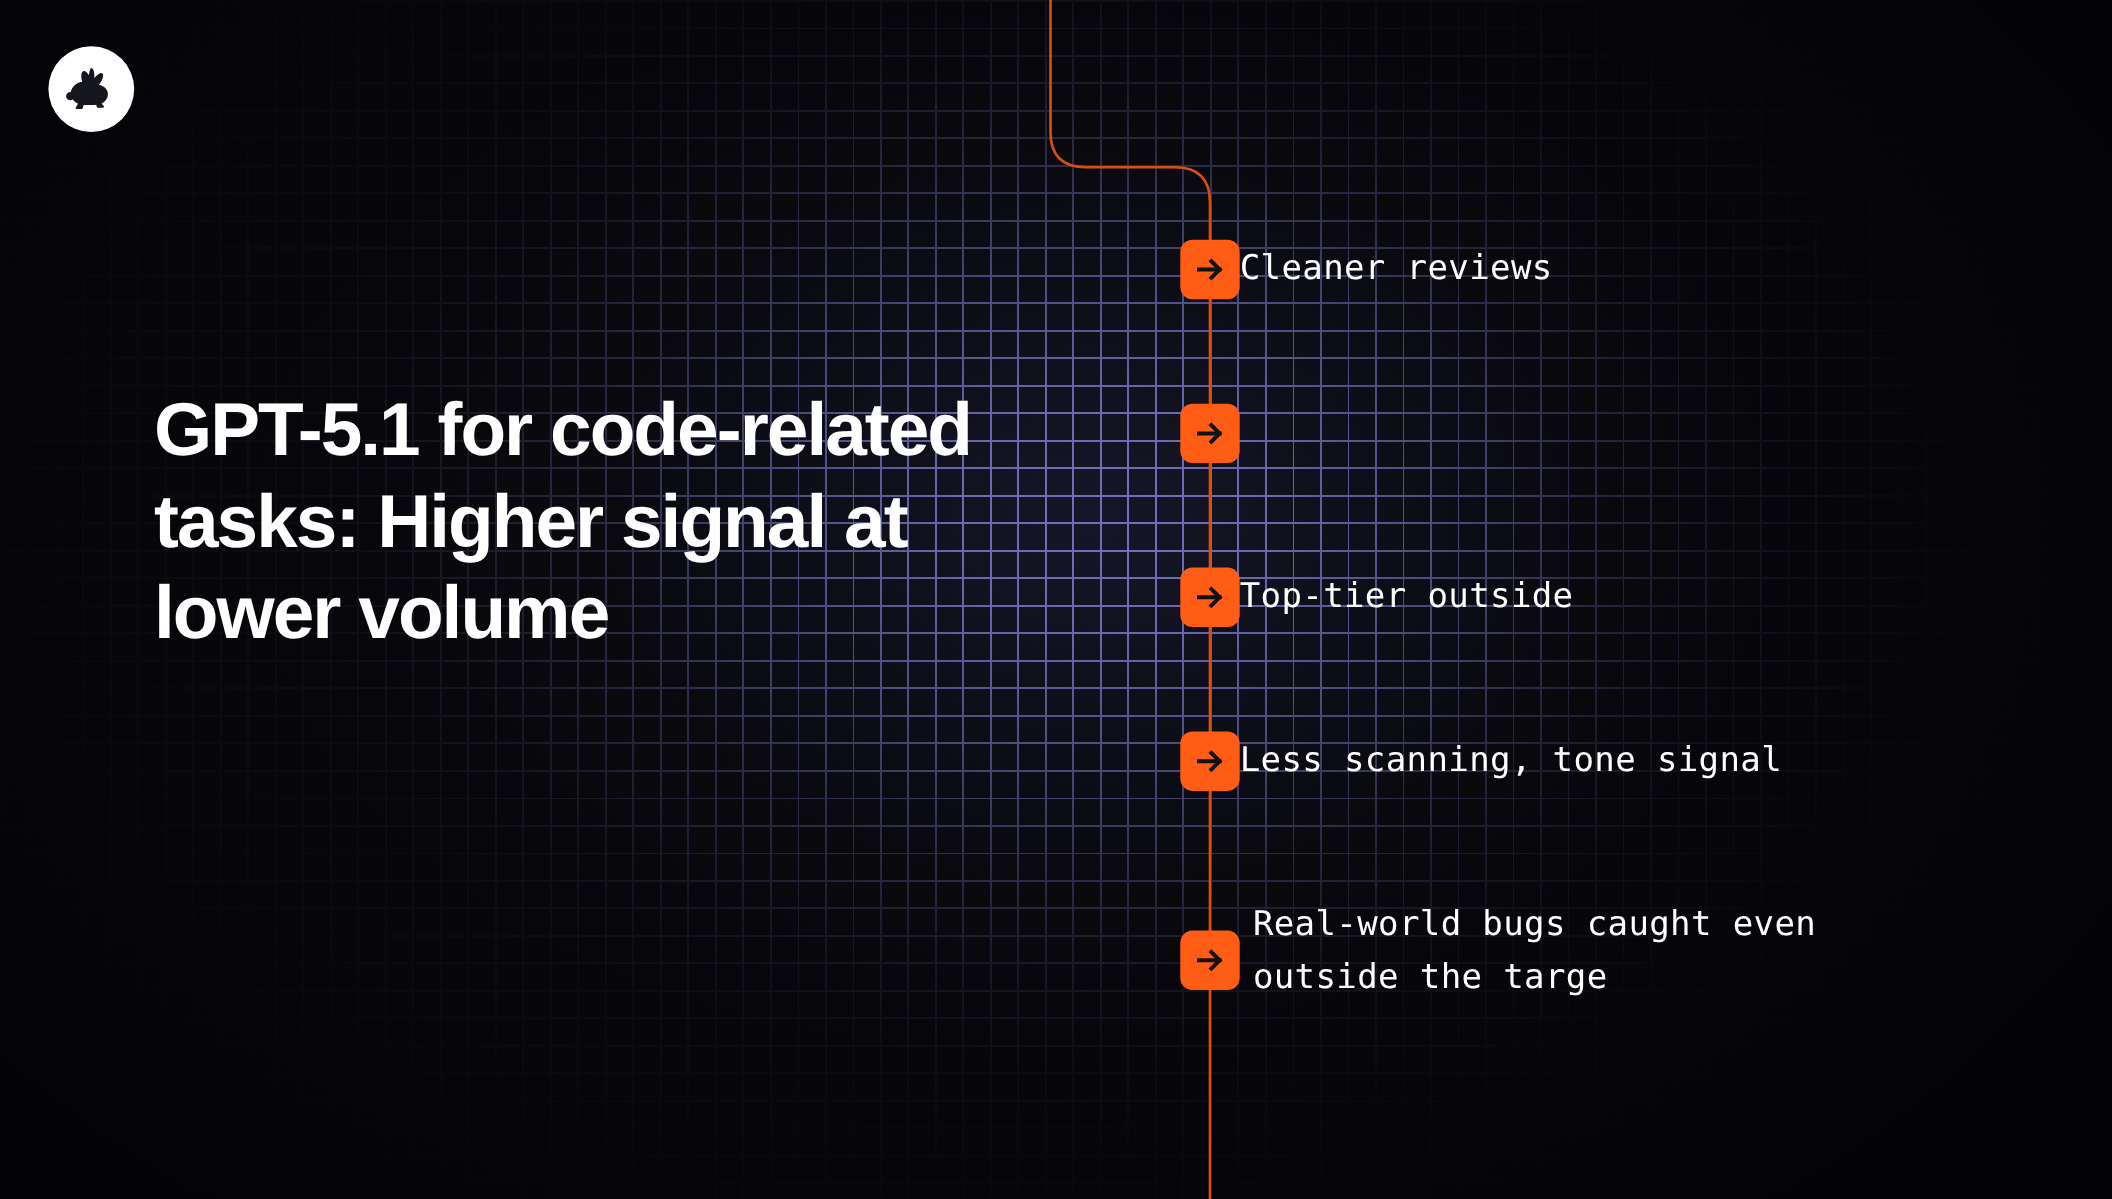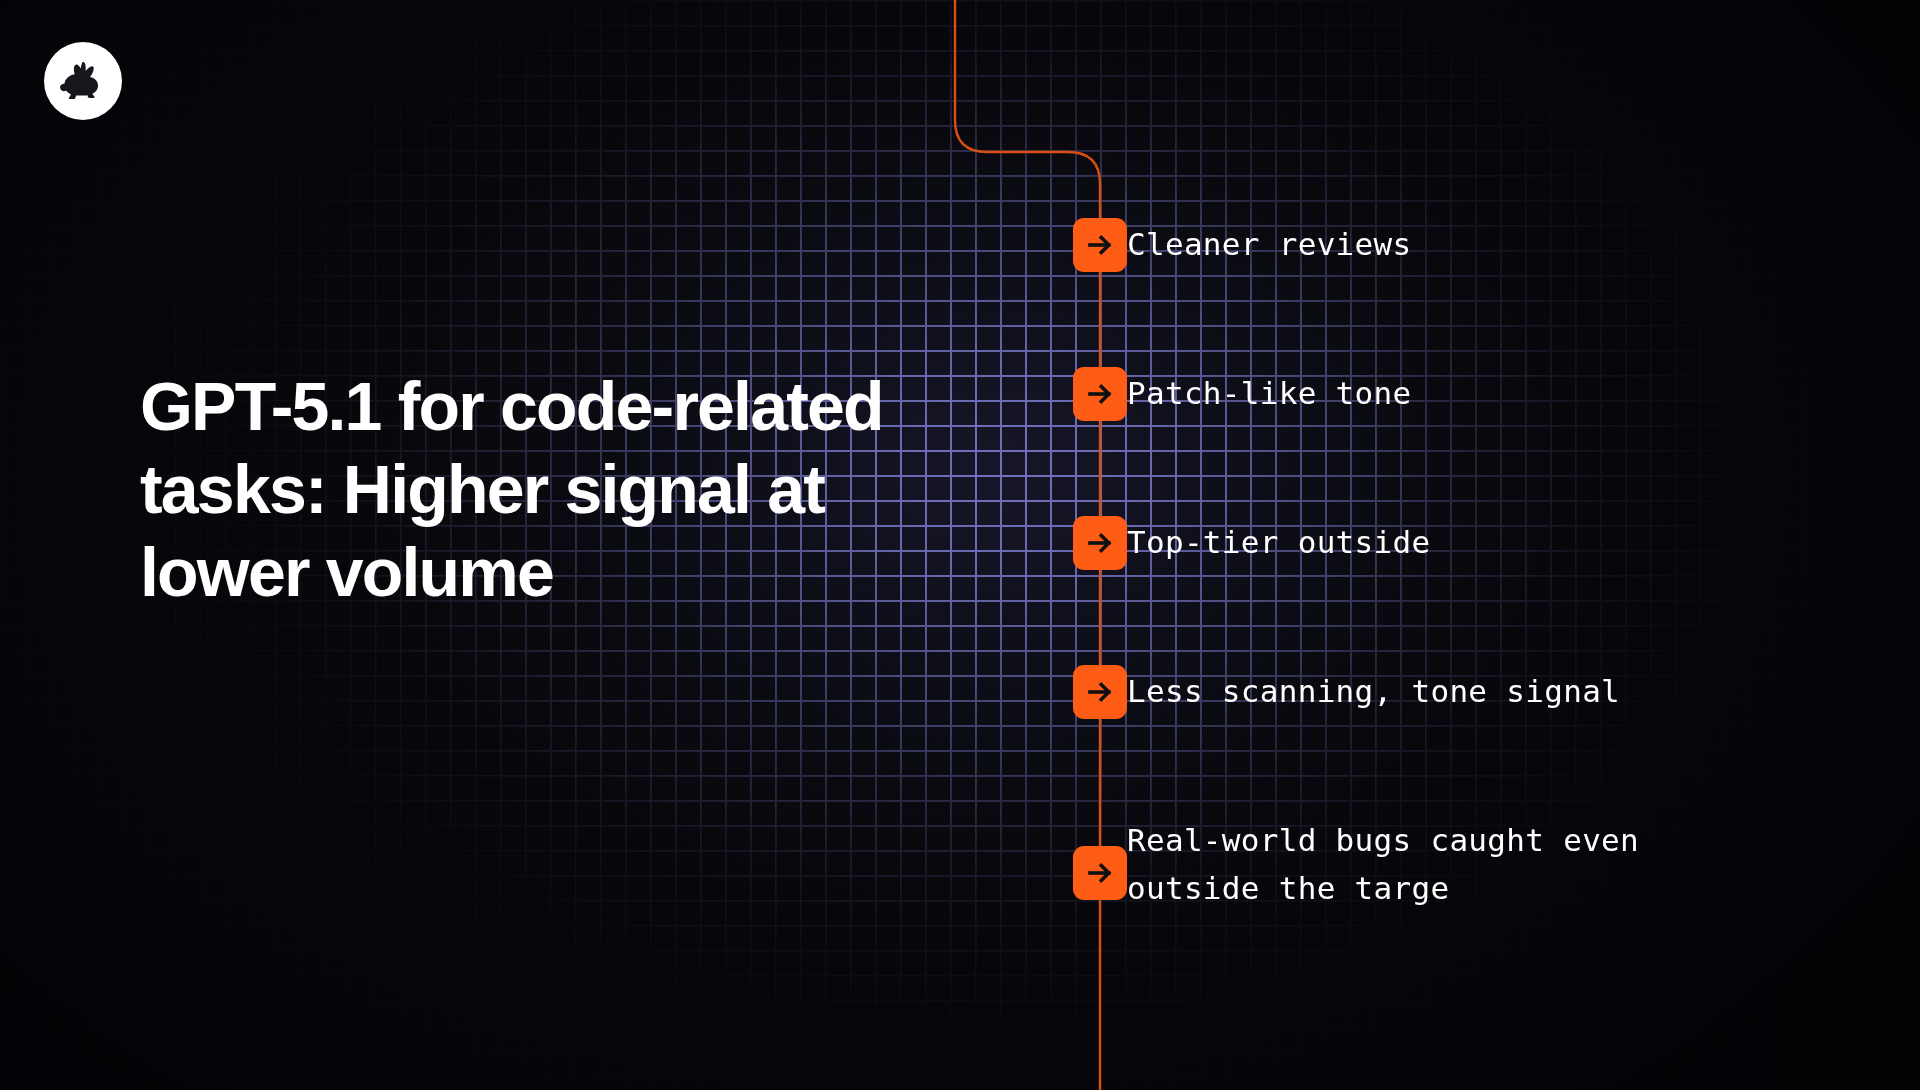--- a/index.html
+++ b/index.html
@@ -98,21 +98,21 @@
     display:flex;
     align-items:center;
     justify-content:center;
   }
   .logo svg { width:52px; height:52px; display:block; }
 
   
   .headline {
     position:absolute;
     left:140px;
-    top:365px;
+    top:350px;
     width:760px;
     color:#ffffff;
     font-size:68px;
     font-weight:700;
     line-height:1.22;
     letter-spacing:-1.8px;
   }
 
   
   .features {
@@ -120,21 +120,21 @@
     left:1073px;
     top:218px;
     width:740px;
   }
   .feature-row {
     position:relative;
     display:flex;
     align-items:flex-start;
     margin-bottom:95px;
   }
-  .feature-row:last-child { margin-bottom:0; }
+  .feature-row:last-child { margin-bottom:0;gap:12px; }
 
   .badge {
     flex:0 0 auto;
     width:54px;
     height:54px;
     border-radius:11px;
     background:#ff5c16;
     display:flex;
     align-items:center;
     justify-content:center;
@@ -200,21 +200,20 @@
       <span class="feature-label">Cleaner reviews</span>
     </div>
 
     <div class="feature-row">
       <span class="badge">
         <svg viewBox="0 0 24 24" fill="none" stroke="#111111" stroke-width="2.9" stroke-linecap="square" stroke-linejoin="miter">
           <path d="M4 12 H19"></path>
             <path d="M13 6 L19 12 L13 18"></path>
         </svg>
       </span>
-      <span class="feature-label">Patch-like tone</span>
     </div>
 
     <div class="feature-row">
       <span class="badge">
         <svg viewBox="0 0 24 24" fill="none" stroke="#111111" stroke-width="2.9" stroke-linecap="square" stroke-linejoin="miter">
           <path d="M4 12 H19"></path>
             <path d="M13 6 L19 12 L13 18"></path>
         </svg>
       </span>
       <span class="feature-label">Top-tier outside</span>

